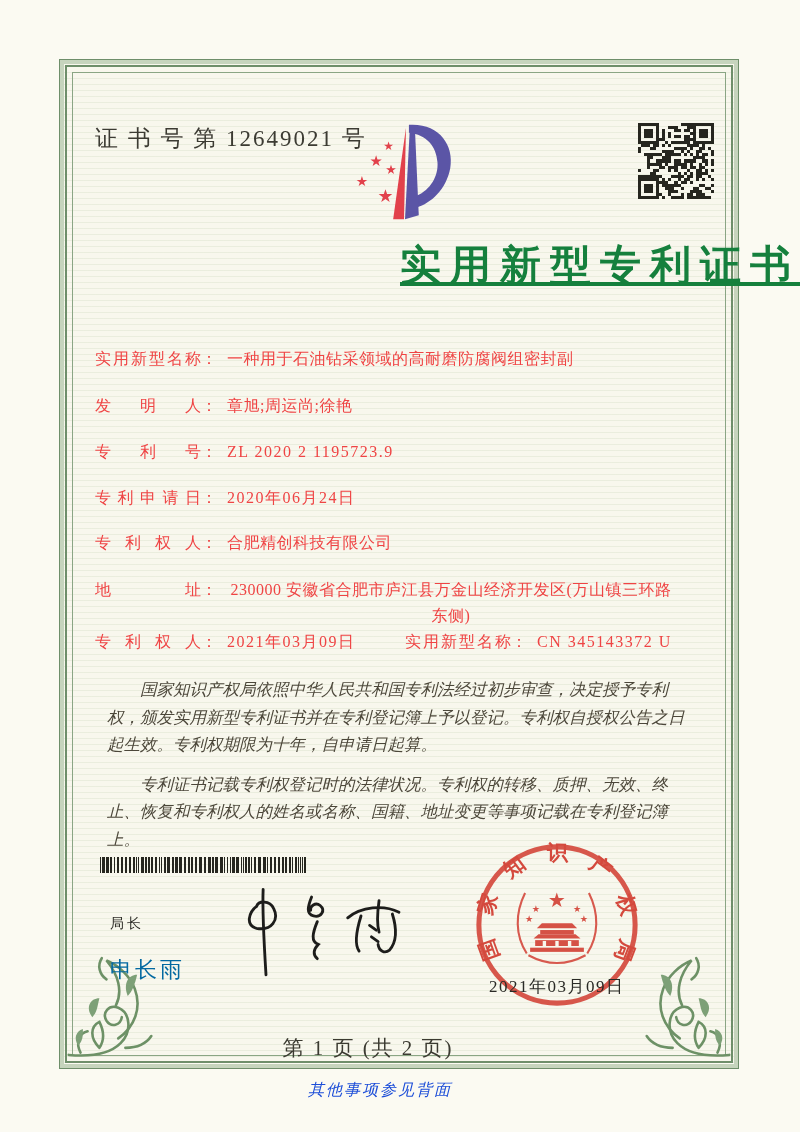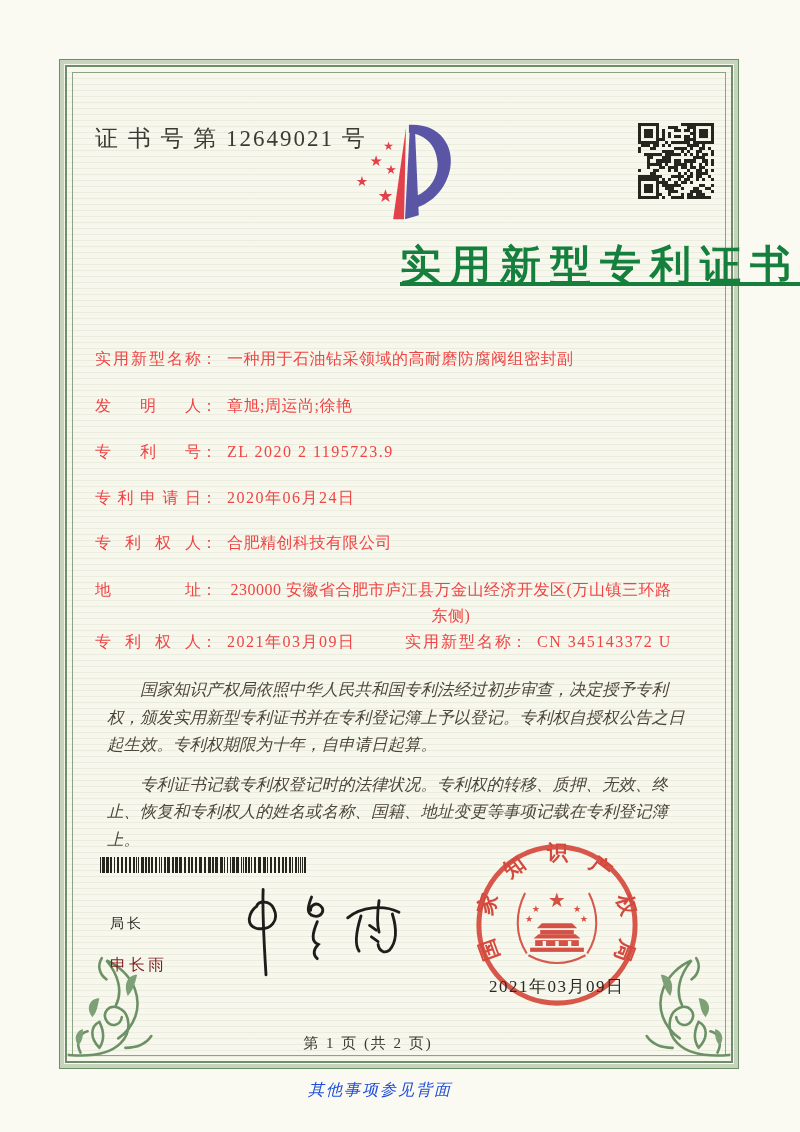--- a/index.html
+++ b/index.html
@@ -38,25 +38,25 @@
   .fvalue.wrap{white-space:normal; max-width:448px;text-align:center;}
   .num{letter-spacing:1.5px;}
   .pair2{position:absolute; left:310px; top:0;}
   .paras{position:absolute; left:95px; top:664px; width:614px;
     font-style:italic; font-size:16.5px; line-height:27.5px; color:#4c473a;}
   .paras p{margin:12px; text-indent:2em;}
   .barcode{left:100px; top:857px; width:208px; height:16px;}
   .signer-title{left:110px; top:915px; font-family:"Liberation Sans","DejaVu Sans",sans-serif;
     font-size:14px; letter-spacing:3px; color:#2e2d28;}
   .signer-name {left:110px; top:955px; font-family:"Liberation Sans","DejaVu Sans",sans-serif;
-    font-size:16px; letter-spacing:3px; color:#7f1d1d;}
+    font-size:22px; letter-spacing:3px; color:#0369a1;}
   .signature{left:228px; top:878px; width:190px; height:112px;}
   .seal{left:473px; top:841px; width:168px; height:168px;}
   .seal-date{left:489px; top:975px; font-size:17px; letter-spacing:1.5px; color:#2a2a26; z-index:5;}
-  .page-no{left:0; right:64px; top:1034px; text-align:center; font-size:15px; color:#3b3a31; letter-spacing:2px;}
+  .page-no{left:0; right:64px; top:1034px; text-align:center; font-size:21px; color:#3b3a31; letter-spacing:2px;}
   .back-note{left:0; right:40px; top:1080px; text-align:center;
     font-style:italic; font-size:16px; letter-spacing:2px; color:#1d4ed8;}
   .flourish{width:118px; height:118px;}
   .flourish.bl{left:64px; bottom:70px;}
   .flourish.br{right:66px; bottom:70px; transform:scaleX(-1);}
 </style>
 </head>
 <body>
 
 <div class="page">

